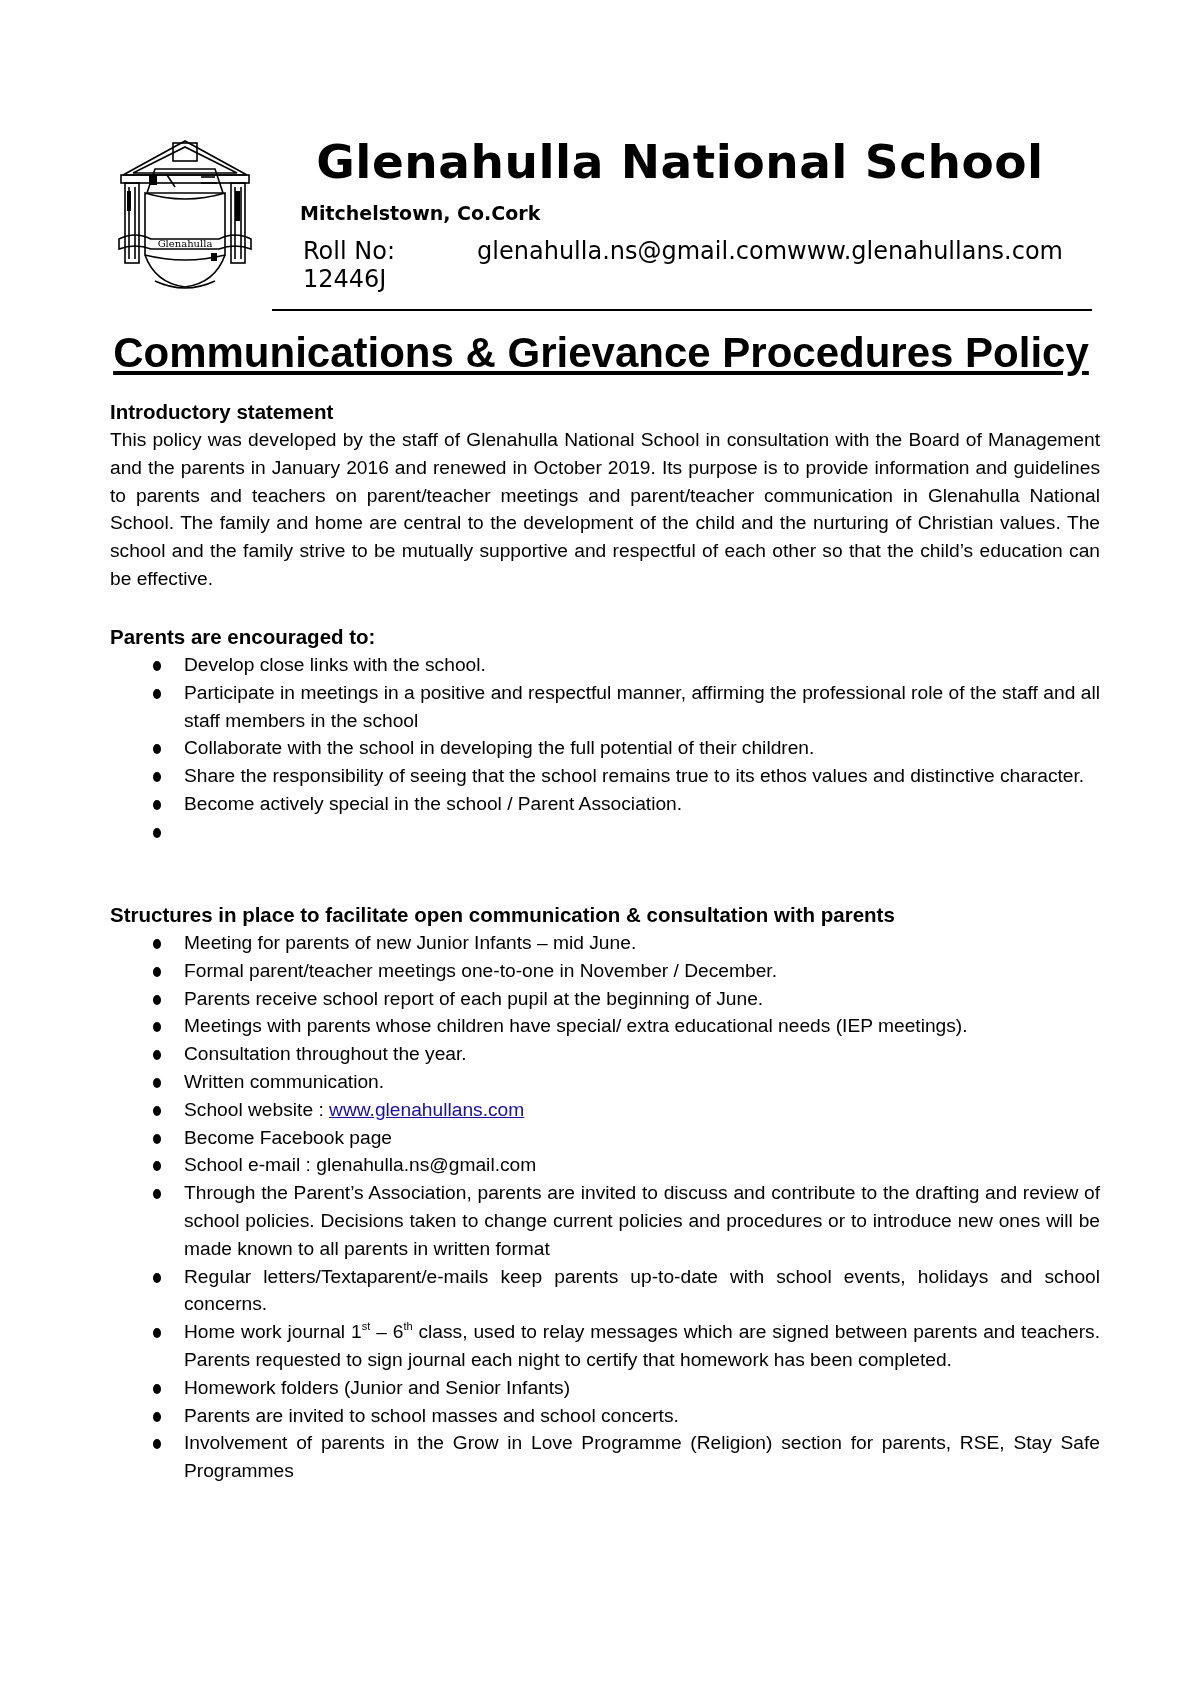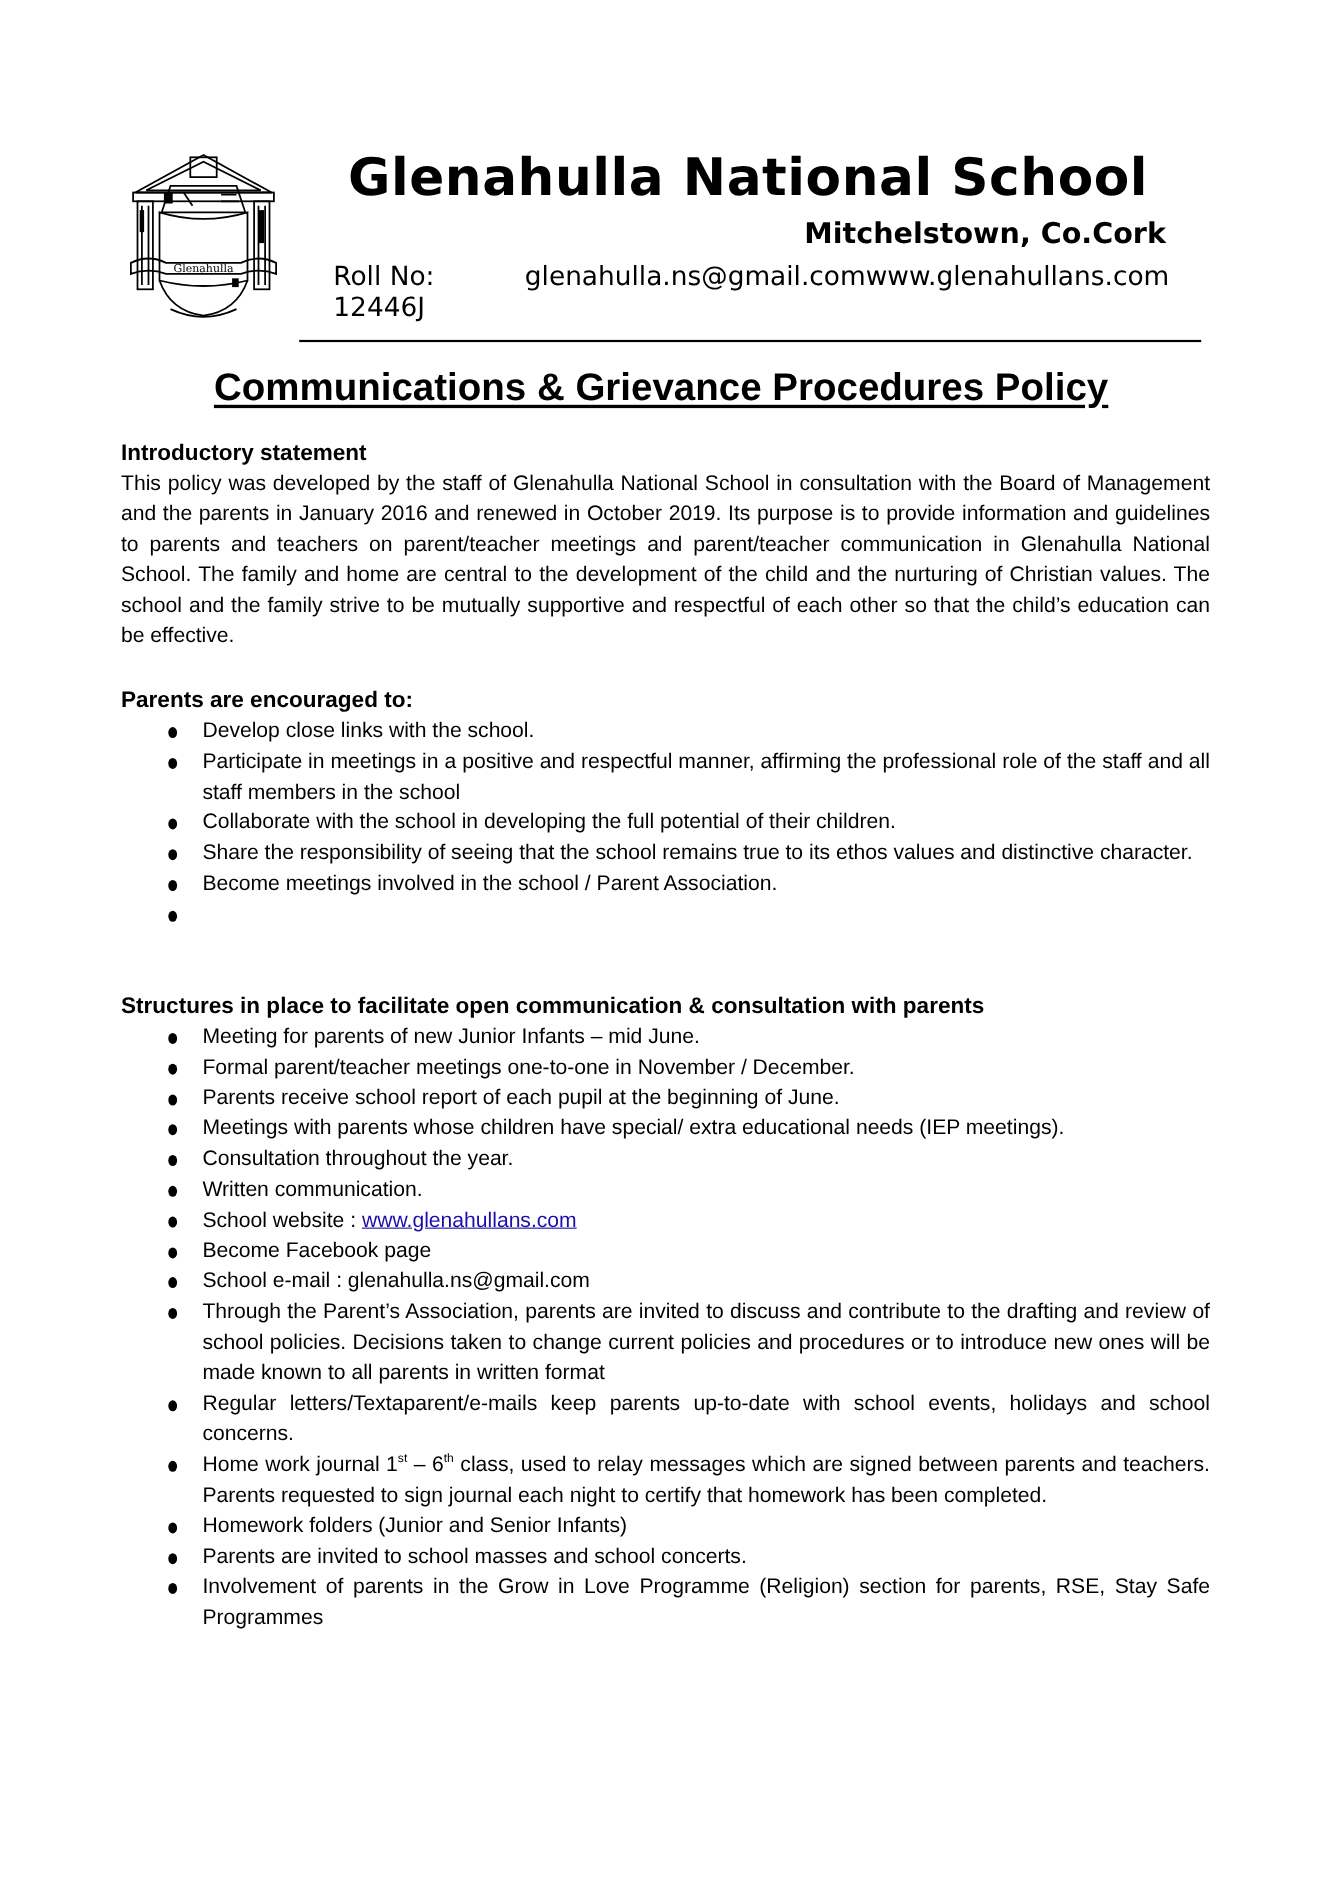--- a/index.html
+++ b/index.html
@@ -3,30 +3,30 @@
   <meta charset="utf-8">
   <style>
     html, body { margin: 0; padding: 0; background: #ffffff; }
     body { width: 1202px; height: 1706px; position: relative; overflow: hidden; color: #000; }
     .page { position: absolute; left: 0; top: 0; width: 1202px; height: 1706px; background: #fff; }
 
     .logo { position: absolute; left: 115px; top: 135px; width: 140px; height: 160px; }
 
     .school-name { position: absolute; left: 300px; top: 132px; width: 760px; text-align: center;
       font-family: "DejaVu Sans", sans-serif; font-weight: bold; font-size: 47px; line-height: 60px; letter-spacing: 0.5px; }
-    .school-location { position: absolute; left: 300px; top: 196px; width: 760px; text-align: right;
-      font-family: "DejaVu Sans", sans-serif; font-weight: bold; font-size: 26px; line-height: 34px; }
+    .school-location { position: absolute; left: 300px; top: 196px; width: 760px; text-align: left;
+      font-family: "DejaVu Sans", sans-serif; font-weight: bold; font-size: 19px; line-height: 34px; }
     .contact-row { position: absolute; left: 303px; top: 237px; width: 760px;
       font-family: "DejaVu Sans", sans-serif; font-size: 24px; line-height: 28px; display: flex; }
     .contact-row .roll { width: 208px; }
     .contact-row .email { width: 310px; }
     .header-rule { position: absolute; left: 272px; top: 309px; width: 820px; height: 0; border-top: 2px solid #000; }
 
     .doc-title { position: absolute; left: 100px; top: 330px; width: 1002px; text-align: center;
-      font-family: "Liberation Sans", sans-serif; font-weight: bold; font-size: 35px; line-height: 46px; text-decoration: underline; text-underline-offset: 4px; }
+      font-family: "Liberation Sans", sans-serif; font-weight: bold; font-size: 42px; line-height: 46px; text-decoration: underline; text-underline-offset: 4px; }
     .section { position: absolute; left: 110px; width: 990px; }
     .section h2 { margin: 0; font-family: "Liberation Sans", sans-serif; font-weight: bold; font-size: 20.5px; line-height: 28px; }
     .section p { margin: 0; text-align: justify; font-family: "Liberation Sans", sans-serif; font-size: 19.2px; line-height: 27.8px; }
 
     ul.bullets { list-style: none; margin: 0; padding: 0; }
     ul.bullets li { position: relative; padding-left: 74px; text-align: justify; font-family: "Liberation Sans", sans-serif; font-size: 19.2px; line-height: 27.8px; }
     ul.bullets li .dot { position: absolute; left: 43px; top: 10px; width: 8px; height: 10px; border-radius: 50%; background: #000; }
 
     a.link { color: #1a0dab; text-decoration: underline; }
     sup { font-size: 11px; line-height: 0; vertical-align: 8px; }
@@ -84,21 +84,21 @@
     <p>This policy was developed by the staff of Glenahulla National School in consultation with the Board of Management and the parents in January 2016 and renewed in October 2019. Its purpose is to provide information and guidelines to parents and teachers on parent/teacher meetings and parent/teacher communication in Glenahulla National School. The family and home are central to the development of the child and the nurturing of Christian values. The school and the family strive to be mutually supportive and respectful of each other so that the child’s education can be effective.</p>
   </div>
 
   <div class="section" style="top:623px;">
     <h2>Parents are encouraged to:</h2>
     <ul class="bullets">
       <li><span class="dot"></span><span>Develop close links with the school.</span></li>
       <li><span class="dot"></span><span>Participate in meetings in a positive and respectful manner, affirming the professional role of the staff and all staff members in the school</span></li>
       <li><span class="dot"></span><span>Collaborate with the school in developing the full potential of their children.</span></li>
       <li><span class="dot"></span><span>Share the responsibility of seeing that the school remains true to its ethos values and distinctive character.</span></li>
-      <li><span class="dot"></span><span>Become meetings involved in the school / Parent Association.</span></li>
+      <li><span class="dot"></span><span>Become actively special in the school / Parent Association.</span></li>
       <li><span class="dot"></span></li>
     </ul>
   </div>
 
   <div class="section" style="top:901px;">
     <h2>Structures in place to facilitate open communication &amp; consultation with parents</h2>
     <ul class="bullets">
       <li><span class="dot"></span><span>Meeting for parents of new Junior Infants – mid June.</span></li>
       <li><span class="dot"></span><span>Formal parent/teacher meetings one-to-one in November / December.</span></li>
       <li><span class="dot"></span><span>Parents receive school report of each pupil at the beginning of June.</span></li>

